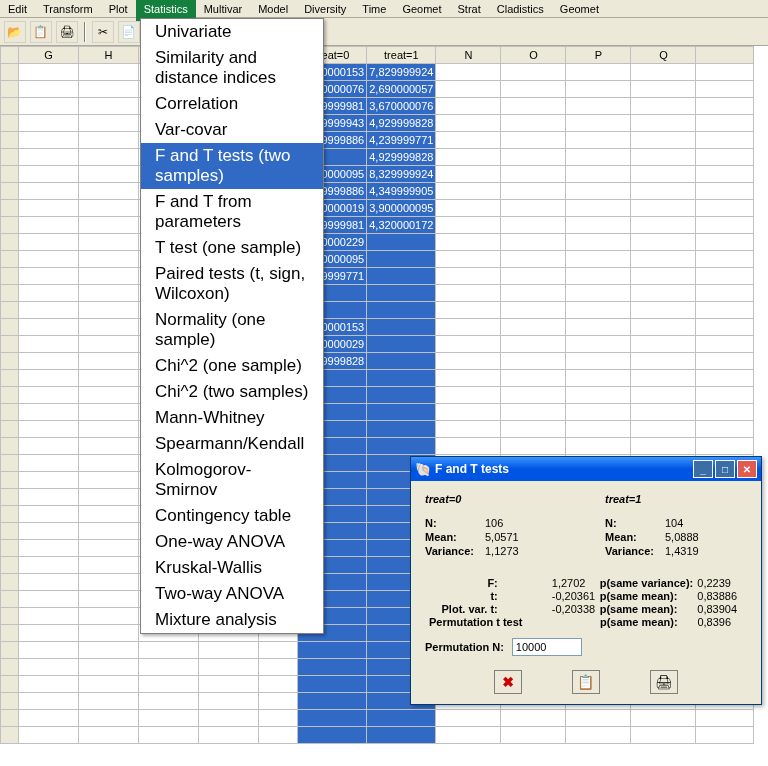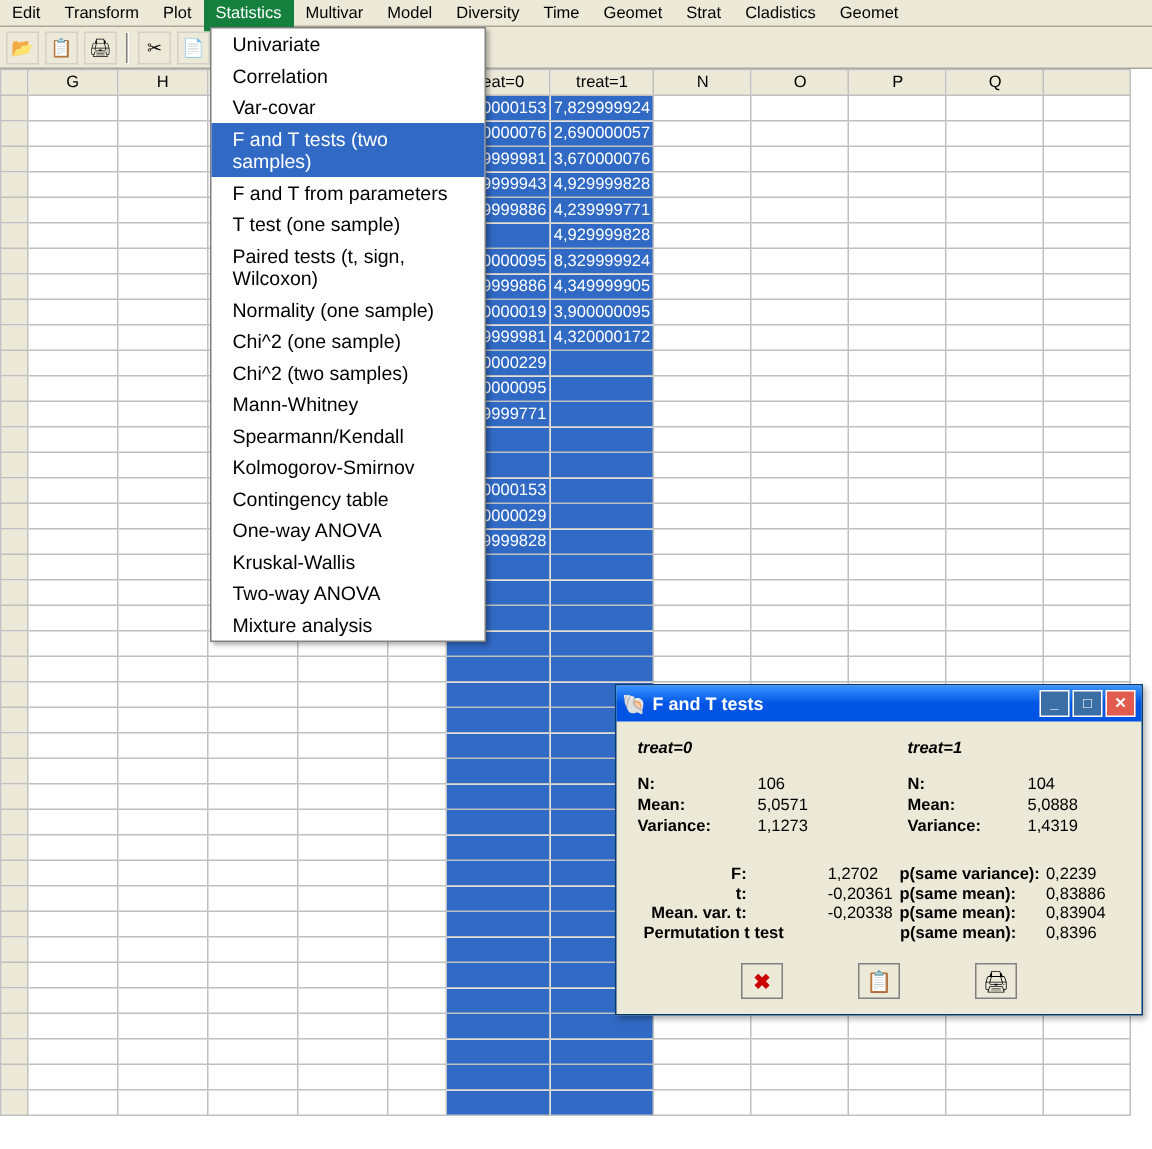--- a/index.html
+++ b/index.html
@@ -106,21 +106,21 @@
   top: 18px;
   left: 140px;
   width: 184px;
   background: #fff;
   border: 1px solid #808080;
   box-shadow: 2px 2px 3px rgba(0,0,0,0.3);
   z-index: 50;
 }
 .dropdown .ditem {
   padding: 3px 14px;
-  font-size: 13px;
+  font-size: 17px;
   cursor: default;
 }
 .dropdown .ditem.hl {
   background: #316ac5;
   color: #fff;
 }
 .dialog {
   position: absolute;
   top: 456px;
   left: 410px;
@@ -163,21 +163,21 @@
   padding: 12px 14px 10px 14px;
   font-size: 11px;
 }
 .dlgbody .row { display: flex; margin-bottom: 2px; }
 .dlgbody .colL { width: 180px; }
 .dlgbody .colR { flex:1; }
 .dlgbody b, .dlgbody .bi { font-weight: bold; }
 .dlgbody .bi { font-style: italic; }
 .pair { display:flex; }
 .pair .lbl { width: 60px; font-weight:bold;}
-.pair .val { width: 60px; margin-left: 20px; }
+.pair .val { width: 60px; }
 .statrow {
   display:flex; margin-bottom:1px;
 }
 .statrow .k1 { width: 88px; text-align:right; padding-right:6px; font-weight:bold;}
 .statrow .v1 { width: 54px; margin-left: 48px;}
 .statrow .k2 { width: 110px; font-weight:bold;}
 .statrow .v2 { width: 56px;}
 .permN {
   display:flex; align-items:center; margin-top:10px;
 }
@@ -865,20 +865,21 @@
           <td></td>
           <td></td>
           <td></td>
         </tr>
       </tbody>
     </table>
 </div>
 
 <div class="dropdown" id="dropdown">
     <div class="ditem">Univariate</div>
+    <div class="ditem">Similarity and distance indices</div>
     <div class="ditem">Correlation</div>
     <div class="ditem">Var-covar</div>
     <div class="ditem hl">F and T tests (two samples)</div>
     <div class="ditem">F and T from parameters</div>
     <div class="ditem">T test (one sample)</div>
     <div class="ditem">Paired tests (t, sign, Wilcoxon)</div>
     <div class="ditem">Normality (one sample)</div>
     <div class="ditem">Chi^2 (one sample)</div>
     <div class="ditem">Chi^2 (two samples)</div>
     <div class="ditem">Mann-Whitney</div>
@@ -943,30 +944,34 @@
       <span class="k2">p(same variance):</span>
       <span class="v2">0,2239</span>
     </div>
     <div class="statrow">
       <span class="k1">t:</span>
       <span class="v1">-0,20361</span>
       <span class="k2">p(same mean):</span>
       <span class="v2">0,83886</span>
     </div>
     <div class="statrow">
-      <span class="k1">Mean. var. t:</span>
+      <span class="k1">Plot. var. t:</span>
       <span class="v1">-0,20338</span>
       <span class="k2">p(same mean):</span>
       <span class="v2">0,83904</span>
     </div>
     <div class="statrow">
       <span class="k1" style="width:142px;text-align:left;padding-left:4px">Permutation t test</span>
       <span class="v1" style="width:0"></span>
       <span class="k2">p(same mean):</span>
       <span class="v2">0,8396</span>
     </div>
+    <div class="permN">
+      <span style="font-weight:bold;margin-right:8px">Permutation N:</span>
+      <input type="text" value="10000" style="">
+    </div>
     <div class="dlgbtns">
       <span class="dlgbtn" style="color:#c00;font-weight:bold">✖</span>
       <span class="dlgbtn">📋</span>
       <span class="dlgbtn">🖨</span>
     </div>
   </div>
 </div>
 
 </body></html>

